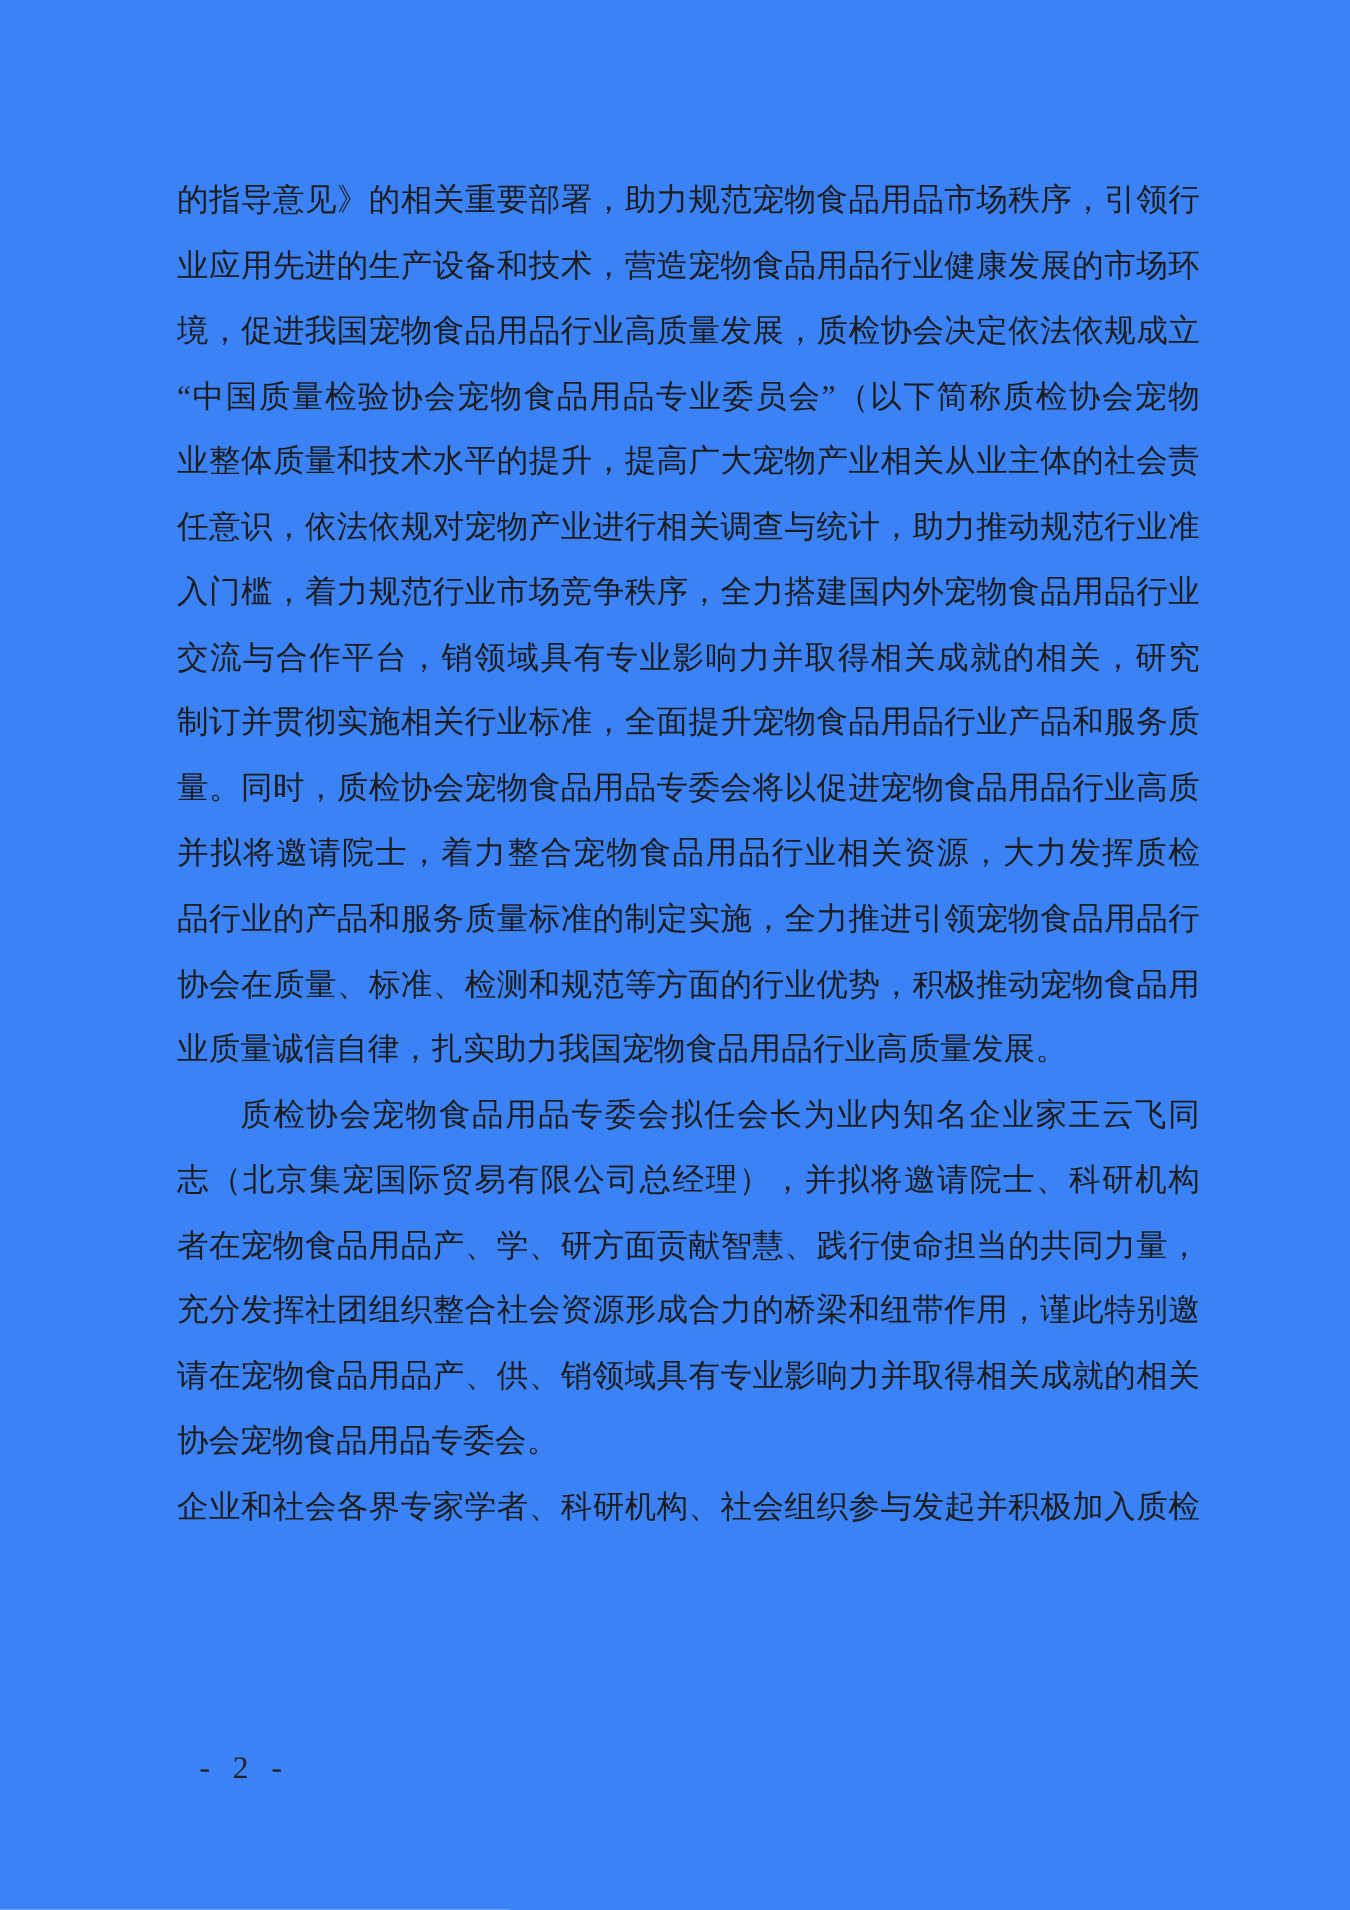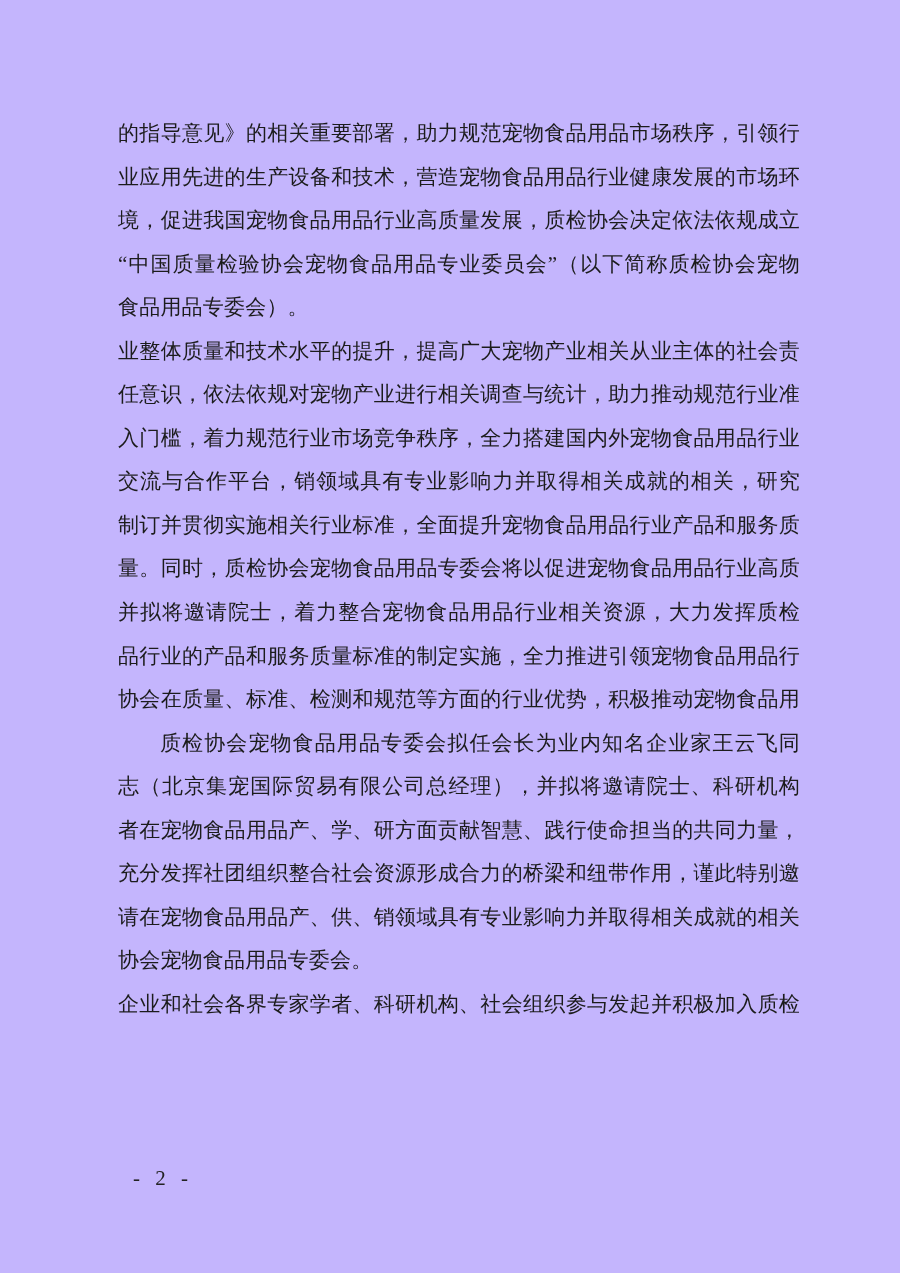--- a/index.html
+++ b/index.html
@@ -42,36 +42,36 @@
     top: 1163px;
     font-size: 21px;
     line-height: 30px;
     color: #222222;
     letter-spacing: 5px;
   }
 </style>
 </head>
 <body>
 
-<div class="page" style="background: #c4b5fd; color: rgb(28, 28, 28);">
+<div class="page" style="background: #3b82f6; color: rgb(28, 28, 28);">
   <div class="body-text">
     <div class="ln">的指导意见》的相关重要部署，助力规范宠物食品用品市场秩序，引领行</div>
     <div class="ln">业应用先进的生产设备和技术，营造宠物食品用品行业健康发展的市场环</div>
     <div class="ln">境，促进我国宠物食品用品行业高质量发展，质检协会决定依法依规成立</div>
     <div class="ln">“中国质量检验协会宠物食品用品专业委员会”（以下简称质检协会宠物</div>
-    <div class="ln end">食品用品专委会）。</div>
     <div class="ln">业整体质量和技术水平的提升，提高广大宠物产业相关从业主体的社会责</div>
     <div class="ln">任意识，依法依规对宠物产业进行相关调查与统计，助力推动规范行业准</div>
     <div class="ln">入门槛，着力规范行业市场竞争秩序，全力搭建国内外宠物食品用品行业</div>
     <div class="ln">交流与合作平台，销领域具有专业影响力并取得相关成就的相关，研究</div>
     <div class="ln">制订并贯彻实施相关行业标准，全面提升宠物食品用品行业产品和服务质</div>
     <div class="ln">量。同时，质检协会宠物食品用品专委会将以促进宠物食品用品行业高质</div>
     <div class="ln">并拟将邀请院士，着力整合宠物食品用品行业相关资源，大力发挥质检</div>
     <div class="ln">品行业的产品和服务质量标准的制定实施，全力推进引领宠物食品用品行</div>
     <div class="ln">协会在质量、标准、检测和规范等方面的行业优势，积极推动宠物食品用</div>
+    <div class="ln end">业质量诚信自律，扎实助力我国宠物食品用品行业高质量发展。</div>
     <div class="ln indent">质检协会宠物食品用品专委会拟任会长为业内知名企业家王云飞同</div>
     <div class="ln">志（北京集宠国际贸易有限公司总经理），并拟将邀请院士、科研机构</div>
     <div class="ln">者在宠物食品用品产、学、研方面贡献智慧、践行使命担当的共同力量，</div>
     <div class="ln">充分发挥社团组织整合社会资源形成合力的桥梁和纽带作用，谨此特别邀</div>
     <div class="ln">请在宠物食品用品产、供、销领域具有专业影响力并取得相关成就的相关</div>
     <div class="ln end">协会宠物食品用品专委会。</div>
     <div class="ln">企业和社会各界专家学者、科研机构、社会组织参与发起并积极加入质检</div>
   </div>
   <div class="page-number">- 2 -</div>
 </div>

